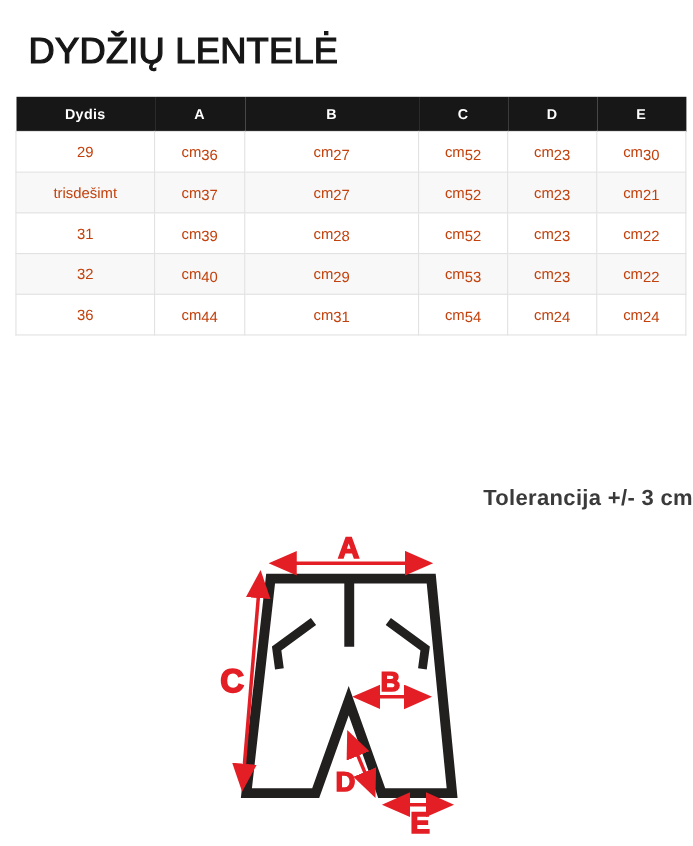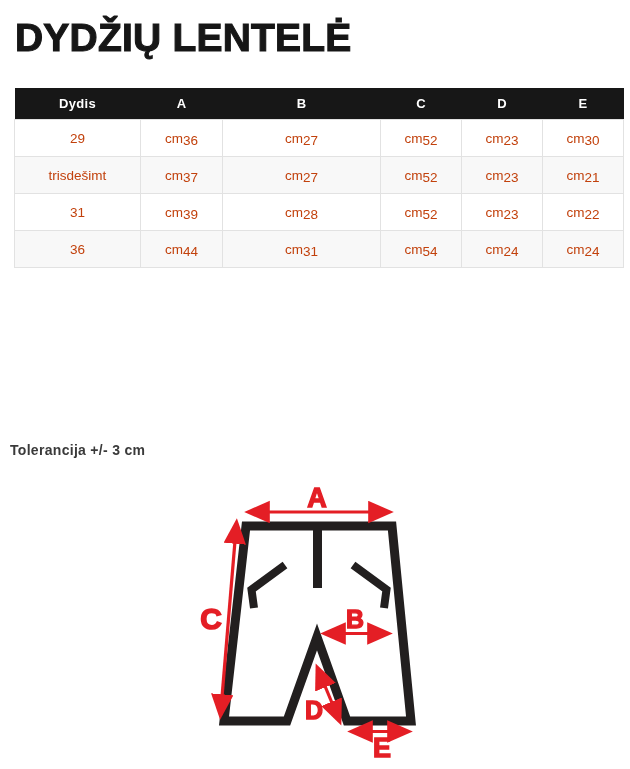--- a/index.html
+++ b/index.html
@@ -8,23 +8,23 @@
     position: relative;
     background: #ffffff;
     font-family: "Liberation Sans", sans-serif;
     overflow: hidden;
   }
 
   
   .page-title {
     position: absolute;
     left: 15px; top: 16px;
-    margin: 0;
-    font-size: 39px;
-    font-weight: 700;
+    margin: 11px;
+    font-size: 33px;
+    font-weight: 400;
     letter-spacing: 0.2px;
     color: #161616;
     -webkit-text-stroke: 1.1px #161616;
   }
 
   
   .size-table {
     position: absolute;
     left: 14px; top: 88px;
     width: 609px;
@@ -51,22 +51,22 @@
     background: #ffffff;
   }
   .size-table tbody tr:nth-child(even) td { background: #f8f8f8; }
   .size-table td .low { position: relative; top: 2.5px; }
 
   
   .tolerance-note {
     position: absolute;
     left: 10px; top: 442px;
     width: 620px;
-    text-align: left;
-    font-size: 14px;
+    text-align: right;
+    font-size: 20px;
     font-weight: 700;
     color: #3a3a3a;
     letter-spacing: 0.3px;
   }
 
   
   .shorts-diagram {
     position: absolute;
     left: 190px; top: 478px;
     width: 250px; height: 291px;
@@ -121,20 +121,28 @@
       </tr>
       <tr>
         <td>31</td>
         <td>cm<span class="low">39</span></td>
         <td>cm<span class="low">28</span></td>
         <td>cm<span class="low">52</span></td>
         <td>cm<span class="low">23</span></td>
         <td>cm<span class="low">22</span></td>
       </tr>
       <tr>
+        <td>32</td>
+        <td>cm<span class="low">40</span></td>
+        <td>cm<span class="low">29</span></td>
+        <td>cm<span class="low">53</span></td>
+        <td>cm<span class="low">23</span></td>
+        <td>cm<span class="low">22</span></td>
+      </tr>
+      <tr>
         <td>36</td>
         <td>cm<span class="low">44</span></td>
         <td>cm<span class="low">31</span></td>
         <td>cm<span class="low">54</span></td>
         <td>cm<span class="low">24</span></td>
         <td>cm<span class="low">24</span></td>
       </tr>
     </tbody>
 </table>
 

